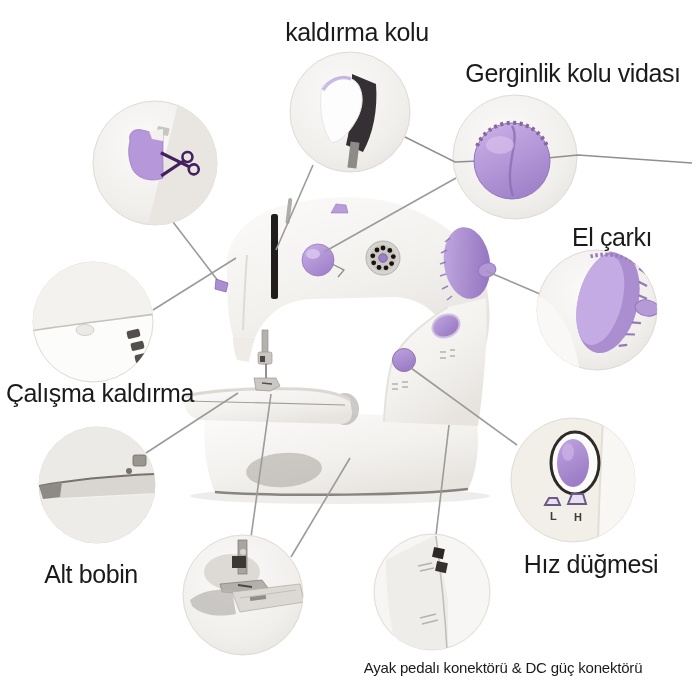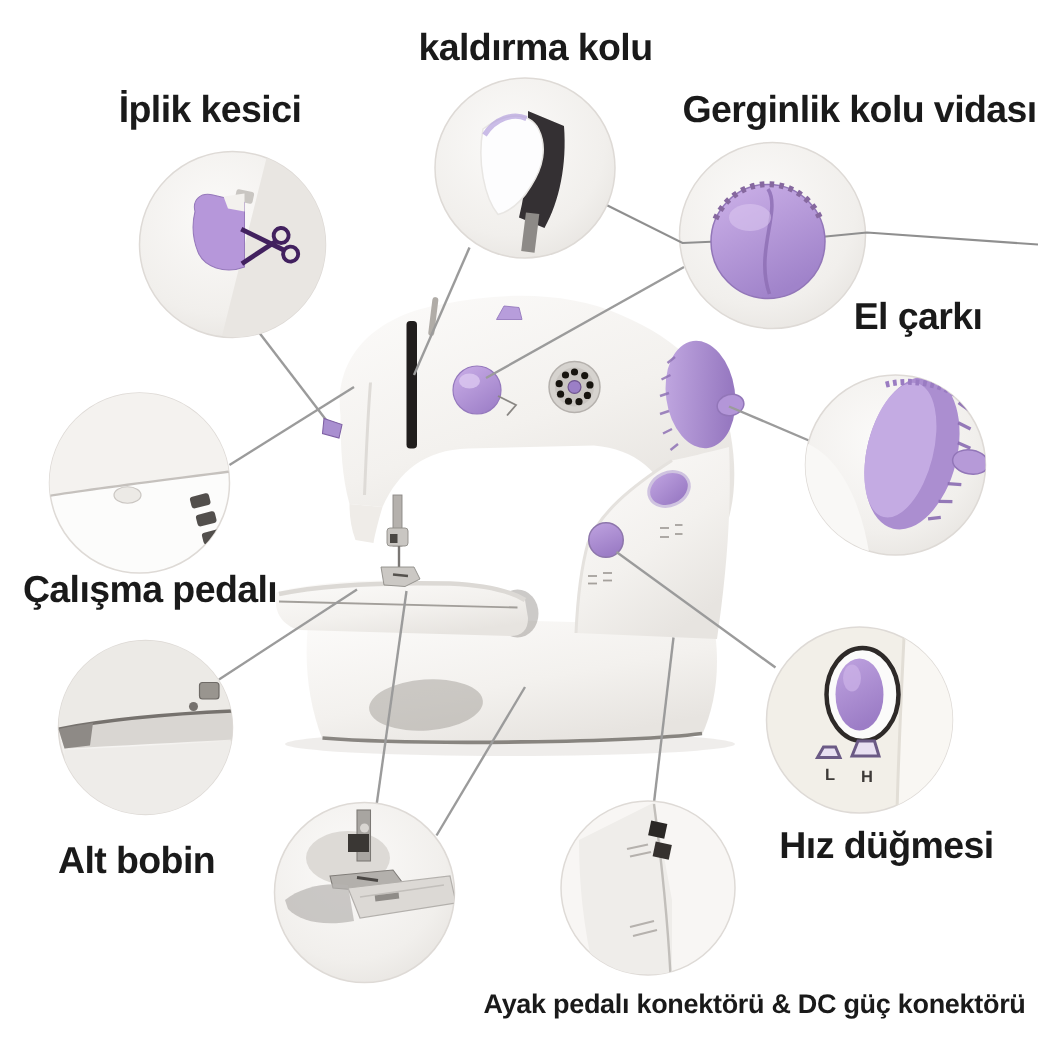--- a/index.html
+++ b/index.html
@@ -3,24 +3,24 @@
 <meta charset="utf-8">
 <style>
   html,body{margin:0;padding:0;}
   #canvas{
     position:relative;width:700px;height:700px;background:#ffffff;overflow:hidden;
     font-family:"Liberation Sans","DejaVu Sans",sans-serif;
   }
   #scene{position:absolute;left:0;top:0;}
   .lbl{
     position:absolute;transform:translateX(-50%);
-    font-weight:700;color:#1a1a1a;font-size:25px;letter-spacing:-0.4px;
+    font-weight:400;color:#1a1a1a;font-size:25px;letter-spacing:-0.4px;
     white-space:nowrap;line-height:1.05;
   }
-  .lbl.small{font-size:18px;letter-spacing:-0.2px;}
+  .lbl.small{font-size:15px;letter-spacing:-0.2px;}
 </style>
 </head>
 <body>
 
 <div id="canvas">
 
 <svg id="scene" width="700" height="700" viewBox="0 0 700 700" aria-hidden="true">
   <defs>
     <radialGradient id="gCircle" cx="42%" cy="35%" r="75%">
       <stop offset="0%" stop-color="#fbfaf9"></stop>
@@ -316,21 +316,20 @@
         <path d="M418 566 L432 563"></path>
             <path d="M420 571 L434 568"></path>
         <path d="M420 618 L436 614"></path>
             <path d="M422 624 L438 620"></path>
       </g>
     </g>
   </g>
 </svg>
 
 <div class="lbl" style="left:357px;top:19px">kaldırma kolu</div>
-<div class="lbl" style="left:140px;top:60px">İplik kesici</div>
 <div class="lbl" style="left:573px;top:60px">Gerginlik kolu vidası</div>
-<div class="lbl" style="left:612px;top:198px">El çarkı</div>
-<div class="lbl" style="left:100px;top:380px">Çalışma pedalı</div>
+<div class="lbl" style="left:612px;top:224px">El çarkı</div>
+<div class="lbl" style="left:100px;top:380px">Çalışma kaldırma</div>
 <div class="lbl" style="left:591px;top:551px">Hız düğmesi</div>
 <div class="lbl" style="left:91px;top:561px">Alt bobin</div>
 <div class="lbl small" style="left:503px;top:660px">Ayak pedalı konektörü &amp; DC güç konektörü</div>
 
 </div>
 
 </body></html>

